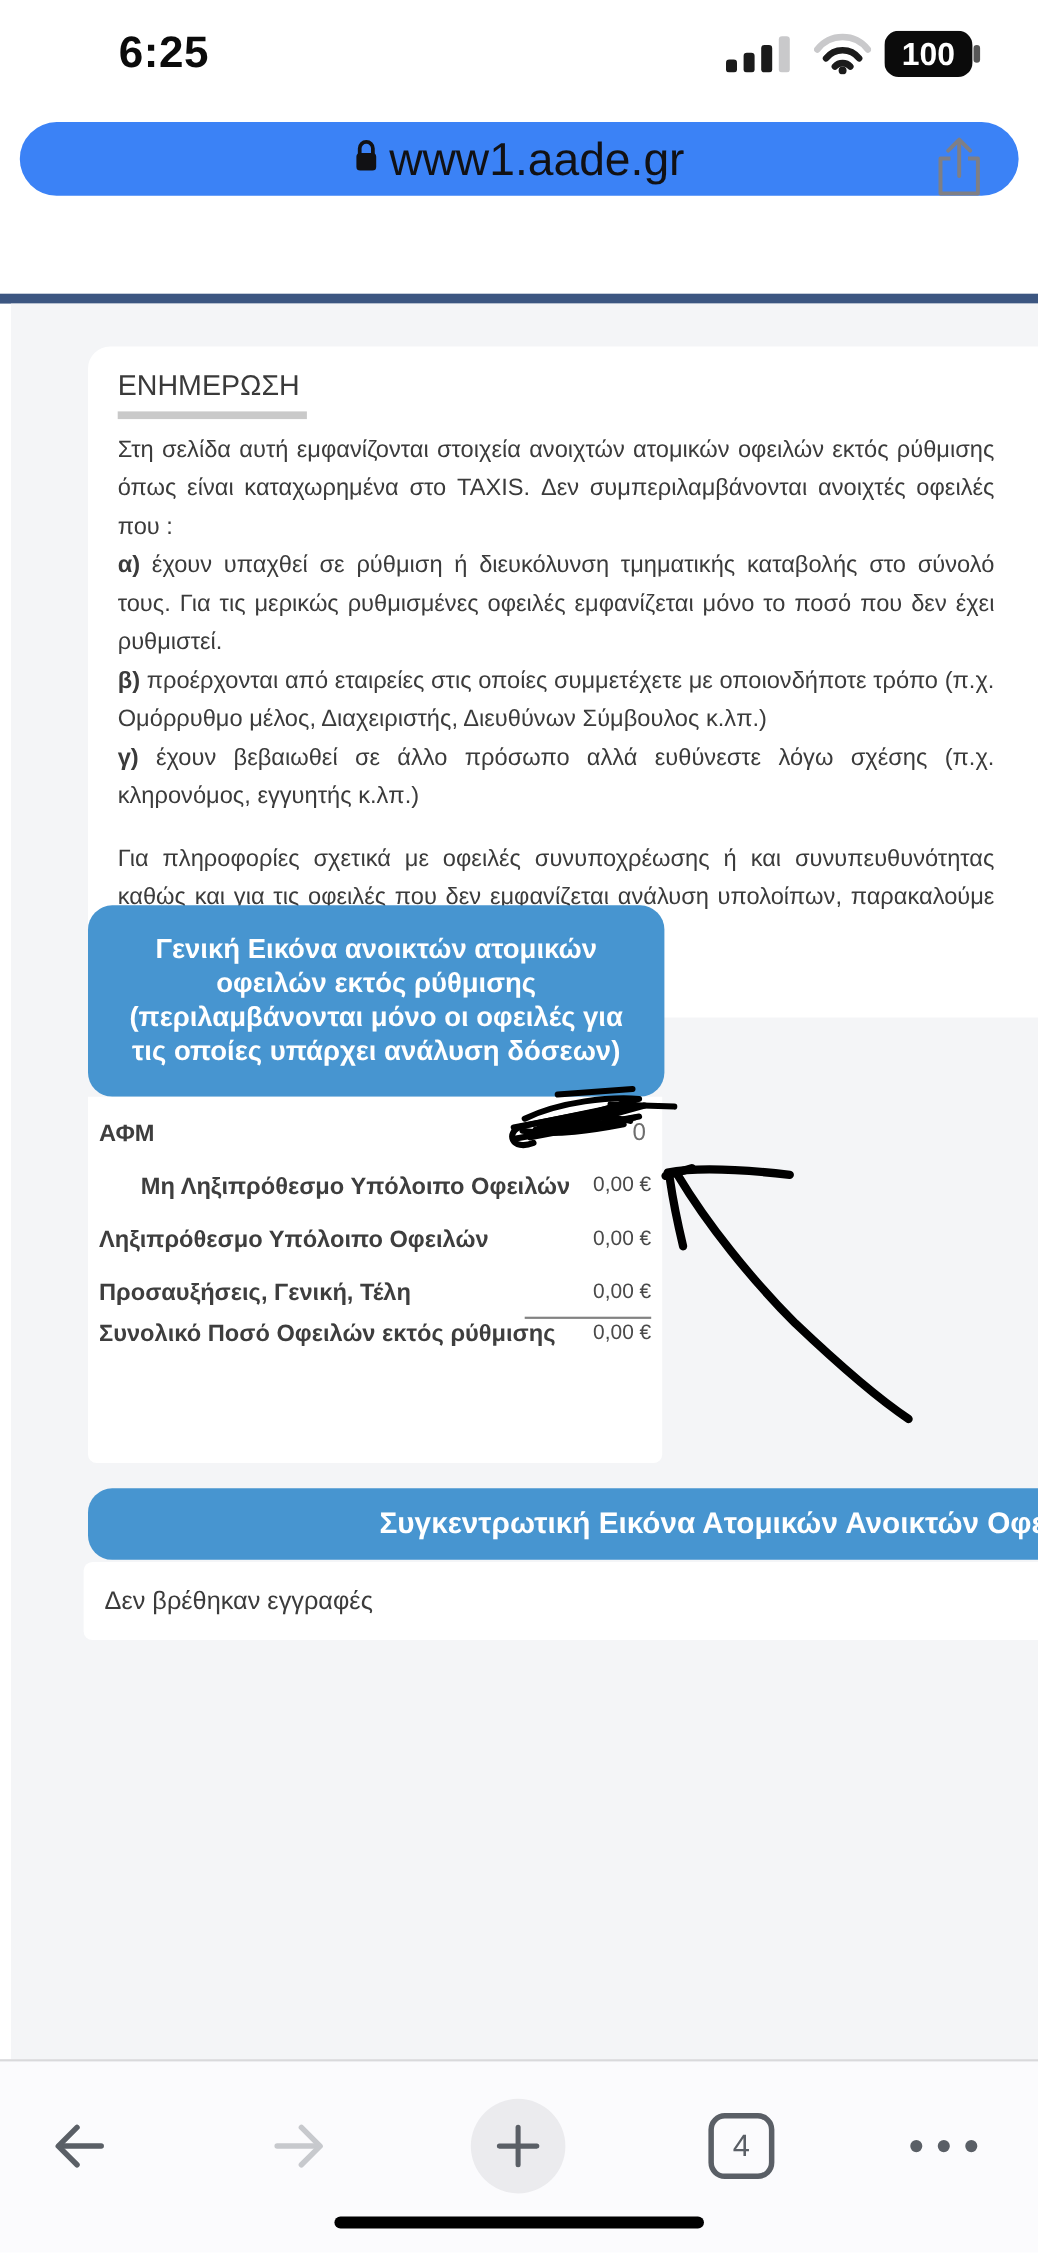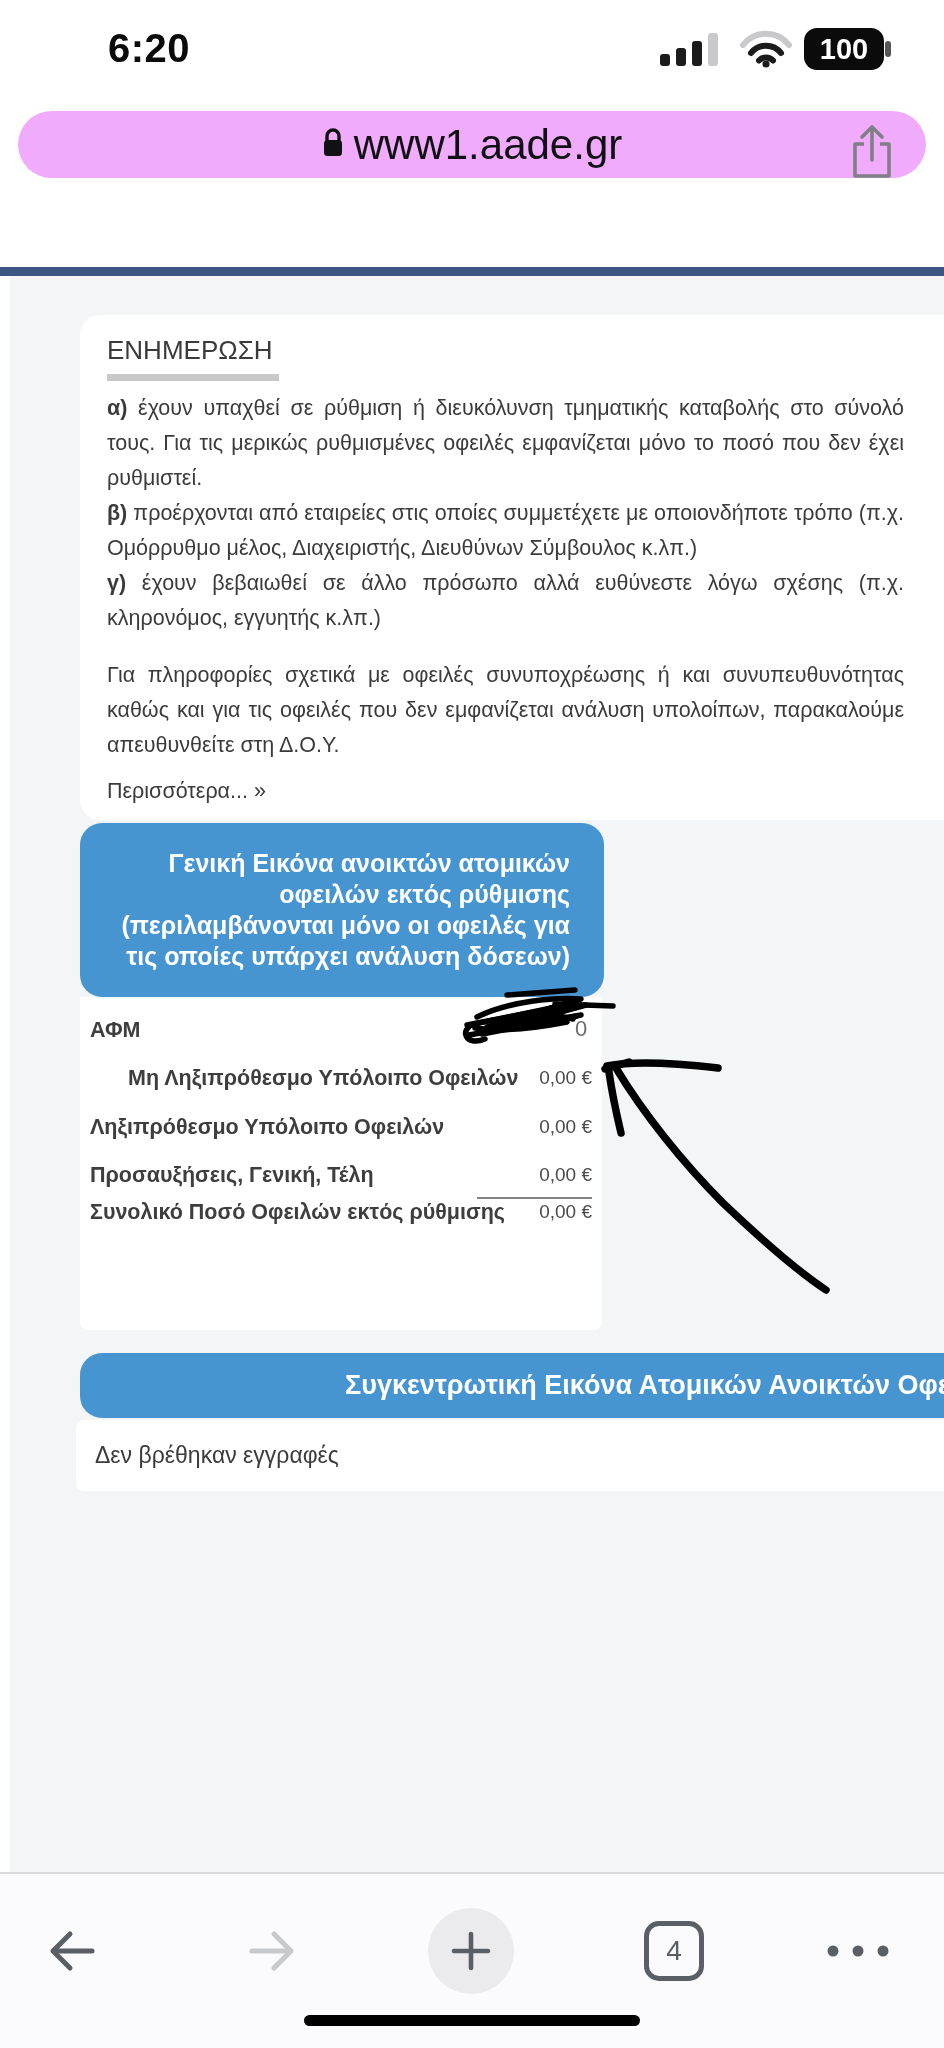--- a/index.html
+++ b/index.html
@@ -7,21 +7,21 @@
           font-family:"Liberation Sans","DejaVu Sans",sans-serif;}
 
   
   .statusbar{position:absolute;top:0;left:0;width:944px;height:100px;background:#ffffff;}
   .time{position:absolute;left:108px;top:26px;font-size:40px;font-weight:700;color:#0b0b0b;letter-spacing:.5px;}
   .sig{position:absolute;left:660px;top:32px;}
   .wifi{position:absolute;left:740px;top:30px;}
   .batt{position:absolute;left:804px;top:28px;}
 
   
-  .urlbar{position:absolute;left:18px;top:111px;width:908px;height:67px;background:#f0abfc;border-radius:34px;}
+  .urlbar{position:absolute;left:18px;top:111px;width:908px;height:67px;background:#3b82f6;border-radius:34px;}
   .urlcenter{position:absolute;left:0;top:0;width:100%;height:100%;display:flex;align-items:center;justify-content:center;gap:10px;}
   .host{font-size:42px;color:#111114;}
   .shareicon{position:absolute;right:30px;top:11px;}
 
   
   .navybar{position:absolute;left:0;top:267px;width:944px;height:9px;background:#3c5681;}
   .pagebg{position:absolute;left:10px;top:276px;width:934px;height:1596px;background:#f4f5f7;}
 
   
   .infocard{position:absolute;left:80px;top:315px;width:864px;background:#ffffff;
@@ -29,21 +29,21 @@
   .h1{font-size:26px;color:#3a3a3a;font-weight:400;margin:0;line-height:34px;}
   .h1bar{width:172px;height:7px;background:#c9c9c9;margin:7px 0 10px 0;}
   .infocard p{margin:0;font-size:21.5px;line-height:35px;color:#3b3b3b;text-align:justify;}
   .infocard p.gap{margin-top:22px;}
   .infocard p b{font-weight:700;}
   .morelink{margin-top:16px;font-size:21.5px;line-height:24px;color:#3b3b3b;}
 
   
   .bluecard{position:absolute;left:80px;top:823px;width:524px;height:174px;background:#4795d0;
             border-radius:22px;display:flex;align-items:center;justify-content:center;}
-  .bluecard .t{color:#ffffff;font-weight:700;font-size:25px;line-height:31px;text-align:right;padding:0 34px;}
+  .bluecard .t{color:#ffffff;font-weight:700;font-size:25px;line-height:31px;text-align:center;padding:0 34px;}
 
   
   .tablecard{position:absolute;left:80px;top:997px;width:522px;height:333px;background:#ffffff;
              border-radius:0 0 8px 8px;text-align:right;}
   .trow{position:absolute;left:10px;right:10px;height:30px;display:flex;justify-content:space-between;align-items:center;}
   .trow .lb{font-size:21.5px;font-weight:700;color:#3e3e3e;white-space:nowrap;}
   .trow .vl{font-size:19px;color:#4a4a4a;white-space:nowrap;}
   .r0{top:18px;} .r1{top:66px;margin-left:38px;} .r2{top:115px;} .r3{top:163px;} .r4{top:200px;gap:32px;}
   .tsep{position:absolute;left:397px;top:200px;width:115px;height:2px;background:#828282;}
   .maskhint{position:absolute;left:575px;top:1016px;font-size:22px;color:#6e6e6e;}
@@ -69,21 +69,21 @@
   .tabbox{width:50px;height:50px;border:5px solid #5a5f66;border-radius:15px;display:flex;align-items:center;justify-content:center;
           font-size:28px;font-weight:500;color:#5a5f66;}
   .homebar{position:absolute;left:304px;top:2015px;width:336px;height:11px;border-radius:6px;background:#000000;}
 </style>
 </head>
 <body>
 
 <div id="screen">
 
   <div class="statusbar">
-    <div class="time">6:20</div>
+    <div class="time">6:25</div>
     <div class="sig">
       <svg width="62" height="34" viewBox="0 0 62 34">
         <rect x="0" y="22" width="10" height="12" rx="3" fill="#1b1b1b"></rect>
         <rect x="16" y="16" width="10" height="18" rx="3" fill="#1b1b1b"></rect>
         <rect x="32" y="9" width="10" height="25" rx="3" fill="#1b1b1b"></rect>
         <rect x="48" y="1" width="10" height="33" rx="3" fill="#c9c9cb"></rect>
       </svg>
     </div>
     <div class="wifi">
       <svg width="52" height="38" viewBox="0 0 52 38">
@@ -120,20 +120,21 @@
       </svg>
     </span>
   </div>
 
   <div class="navybar"></div>
   <div class="pagebg"></div>
 
   <div class="infocard">
     <h1 class="h1">ΕΝΗΜΕΡΩΣΗ</h1>
     <div class="h1bar"></div>
+    <p><b></b><span>Στη σελίδα αυτή εμφανίζονται στοιχεία ανοιχτών ατομικών οφειλών εκτός ρύθμισης όπως είναι καταχωρημένα στο TAXIS. Δεν συμπεριλαμβάνονται ανοιχτές οφειλές που :</span></p>
     <p><b>α)</b><span> έχουν υπαχθεί σε ρύθμιση ή διευκόλυνση τμηματικής καταβολής στο σύνολό τους. Για τις μερικώς ρυθμισμένες οφειλές εμφανίζεται μόνο το ποσό που δεν έχει ρυθμιστεί.</span></p>
     <p><b>β)</b><span> προέρχονται από εταιρείες στις οποίες συμμετέχετε με οποιονδήποτε τρόπο (π.χ. Ομόρρυθμο μέλος, Διαχειριστής, Διευθύνων Σύμβουλος κ.λπ.)</span></p>
     <p><b>γ)</b><span> έχουν βεβαιωθεί σε άλλο πρόσωπο αλλά ευθύνεστε λόγω σχέσης (π.χ. κληρονόμος, εγγυητής κ.λπ.)</span></p>
     <p class="gap"><b></b><span>Για πληροφορίες σχετικά με οφειλές συνυποχρέωσης ή και συνυπευθυνότητας καθώς και για τις οφειλές που δεν εμφανίζεται ανάλυση υπολοίπων, παρακαλούμε απευθυνθείτε στη Δ.Ο.Υ.</span></p>
     <div class="morelink">Περισσότερα... »</div>
   </div>
 
   <div class="bluecard">
     <div class="t">Γενική Εικόνα ανοικτών ατομικών οφειλών εκτός ρύθμισης (περιλαμβάνονται μόνο οι οφειλές για τις οποίες υπάρχει ανάλυση δόσεων)</div>
   </div>

